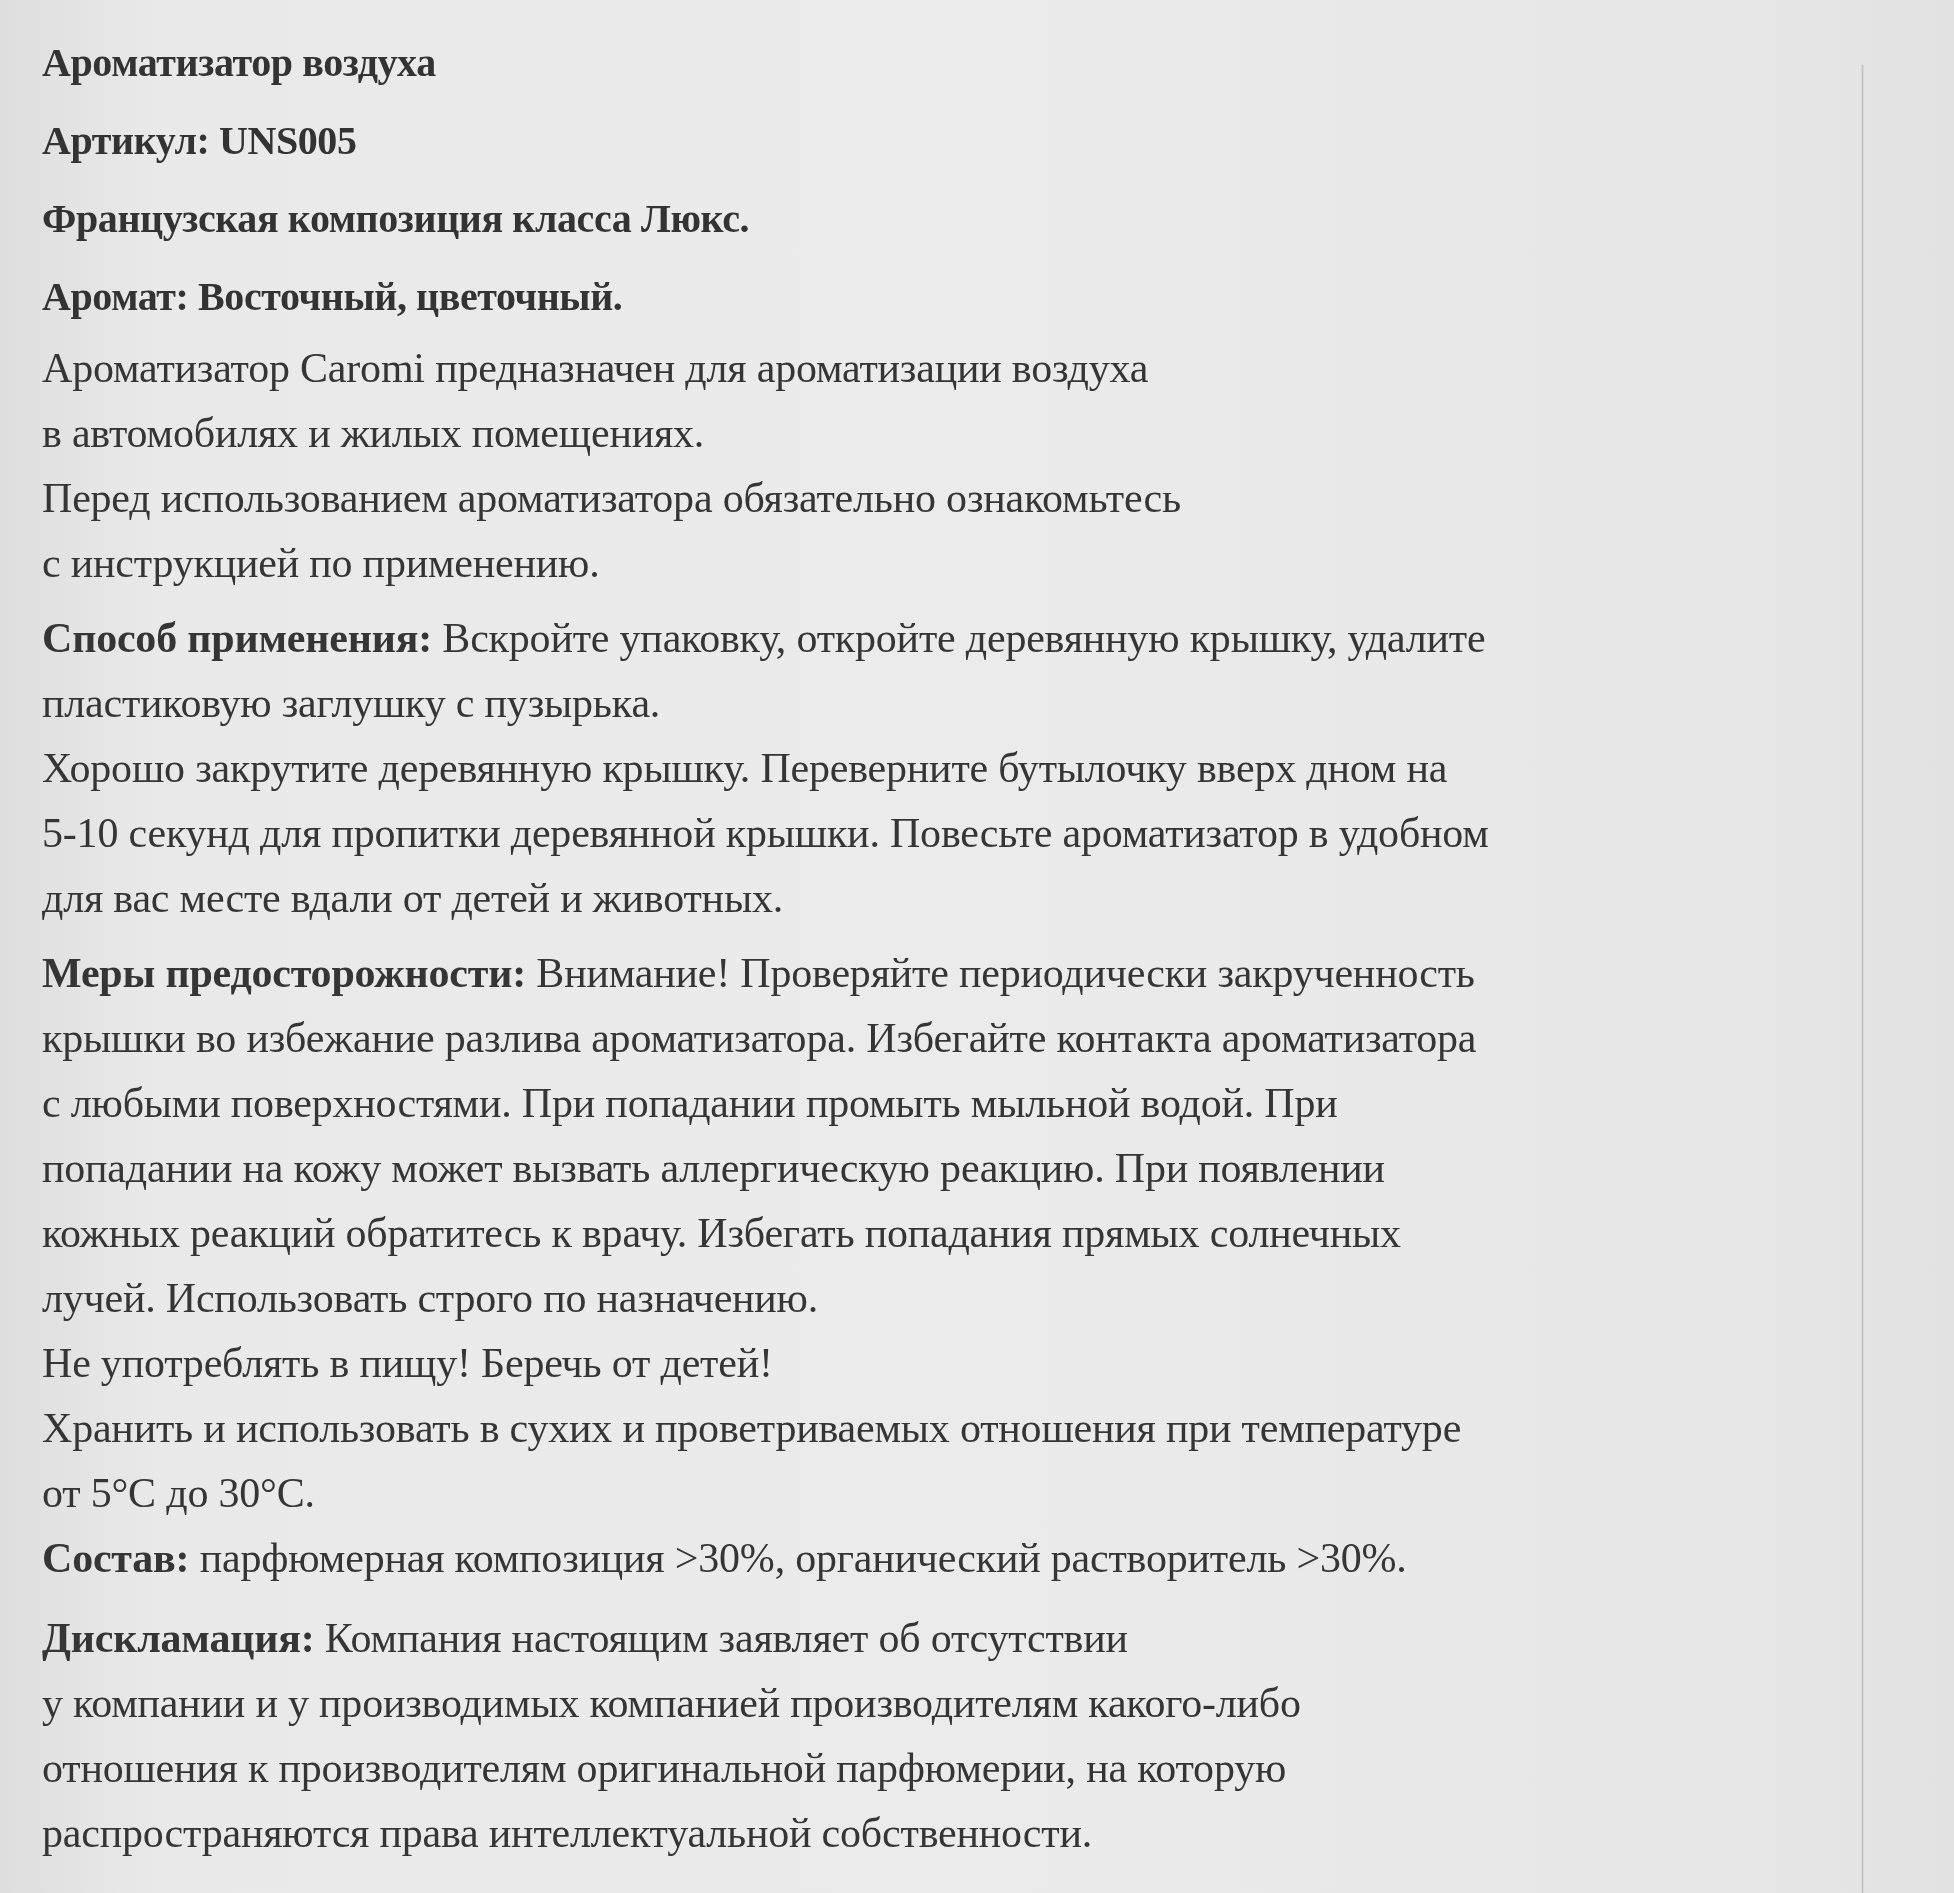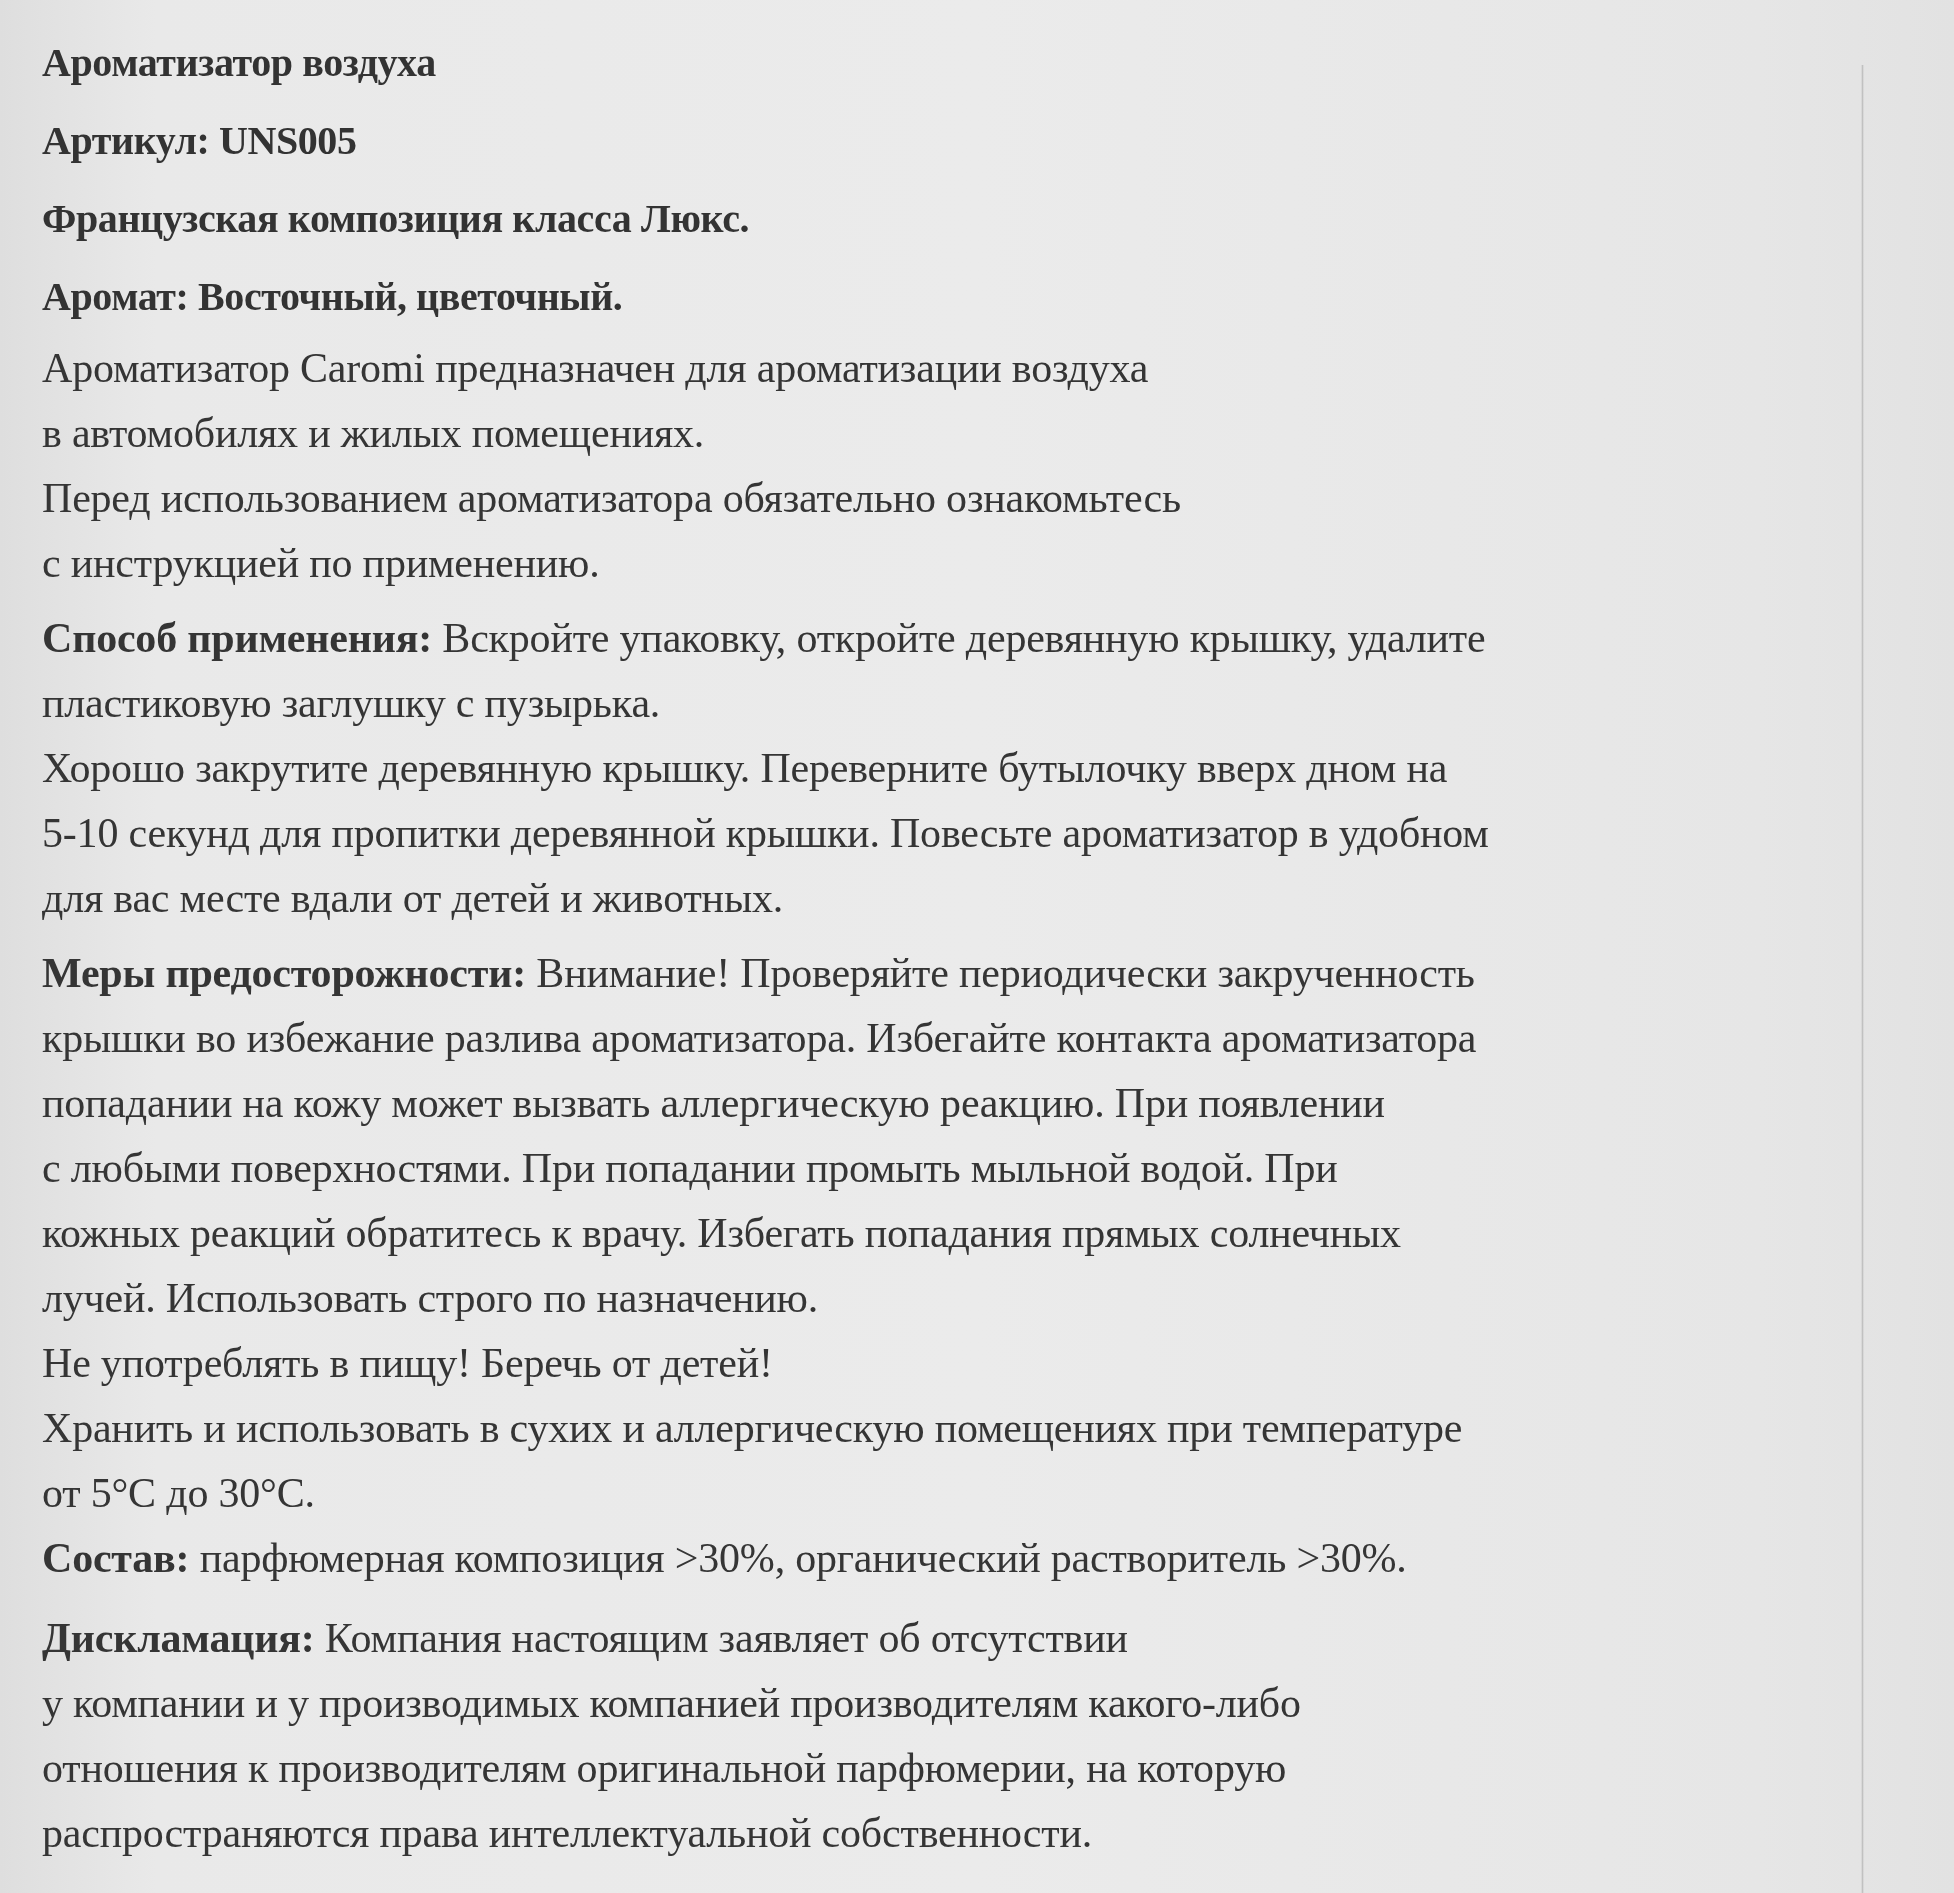--- a/index.html
+++ b/index.html
@@ -85,26 +85,26 @@
       <div class="para"><span class="label">Способ применения:</span><span> Вскройте упаковку, откройте деревянную крышку, удалите</span></div>
       <div class="para">пластиковую заглушку с пузырька.</div>
       <div class="para">Хорошо закрутите деревянную крышку. Переверните бутылочку вверх дном на</div>
       <div class="para">5-10 секунд для пропитки деревянной крышки. Повесьте ароматизатор в удобном</div>
       <div class="para">для вас месте вдали от детей и животных.</div>
     </div>
 
     <div class="block gap-sm">
       <div class="para"><span class="label">Меры предосторожности:</span><span> Внимание! Проверяйте периодически закрученность</span></div>
       <div class="para">крышки во избежание разлива ароматизатора. Избегайте контакта ароматизатора</div>
+      <div class="para">с любыми поверхностями. При попадании промыть мыльной водой. При</div>
       <div class="para">попадании на кожу может вызвать аллергическую реакцию. При появлении</div>
-      <div class="para">с любыми поверхностями. При попадании промыть мыльной водой. При</div>
       <div class="para">кожных реакций обратитесь к врачу. Избегать попадания прямых солнечных</div>
       <div class="para">лучей. Использовать строго по назначению.</div>
       <div class="para">Не употреблять в пищу! Беречь от детей!</div>
-      <div class="para">Хранить и использовать в сухих и аллергическую помещениях при температуре</div>
+      <div class="para">Хранить и использовать в сухих и проветриваемых отношения при температуре</div>
       <div class="para">от 5°C до 30°C.</div>
     </div>
 
     <div class="block">
       <div class="para"><span class="label">Состав:</span><span> парфюмерная композиция &gt;30%, органический растворитель &gt;30%.</span></div>
     </div>
 
     <div class="block gap-md">
       <div class="para"><span class="label">Дискламация:</span><span> Компания настоящим заявляет об отсутствии</span></div>
       <div class="para">у компании и у производимых компанией производителям какого-либо</div>

